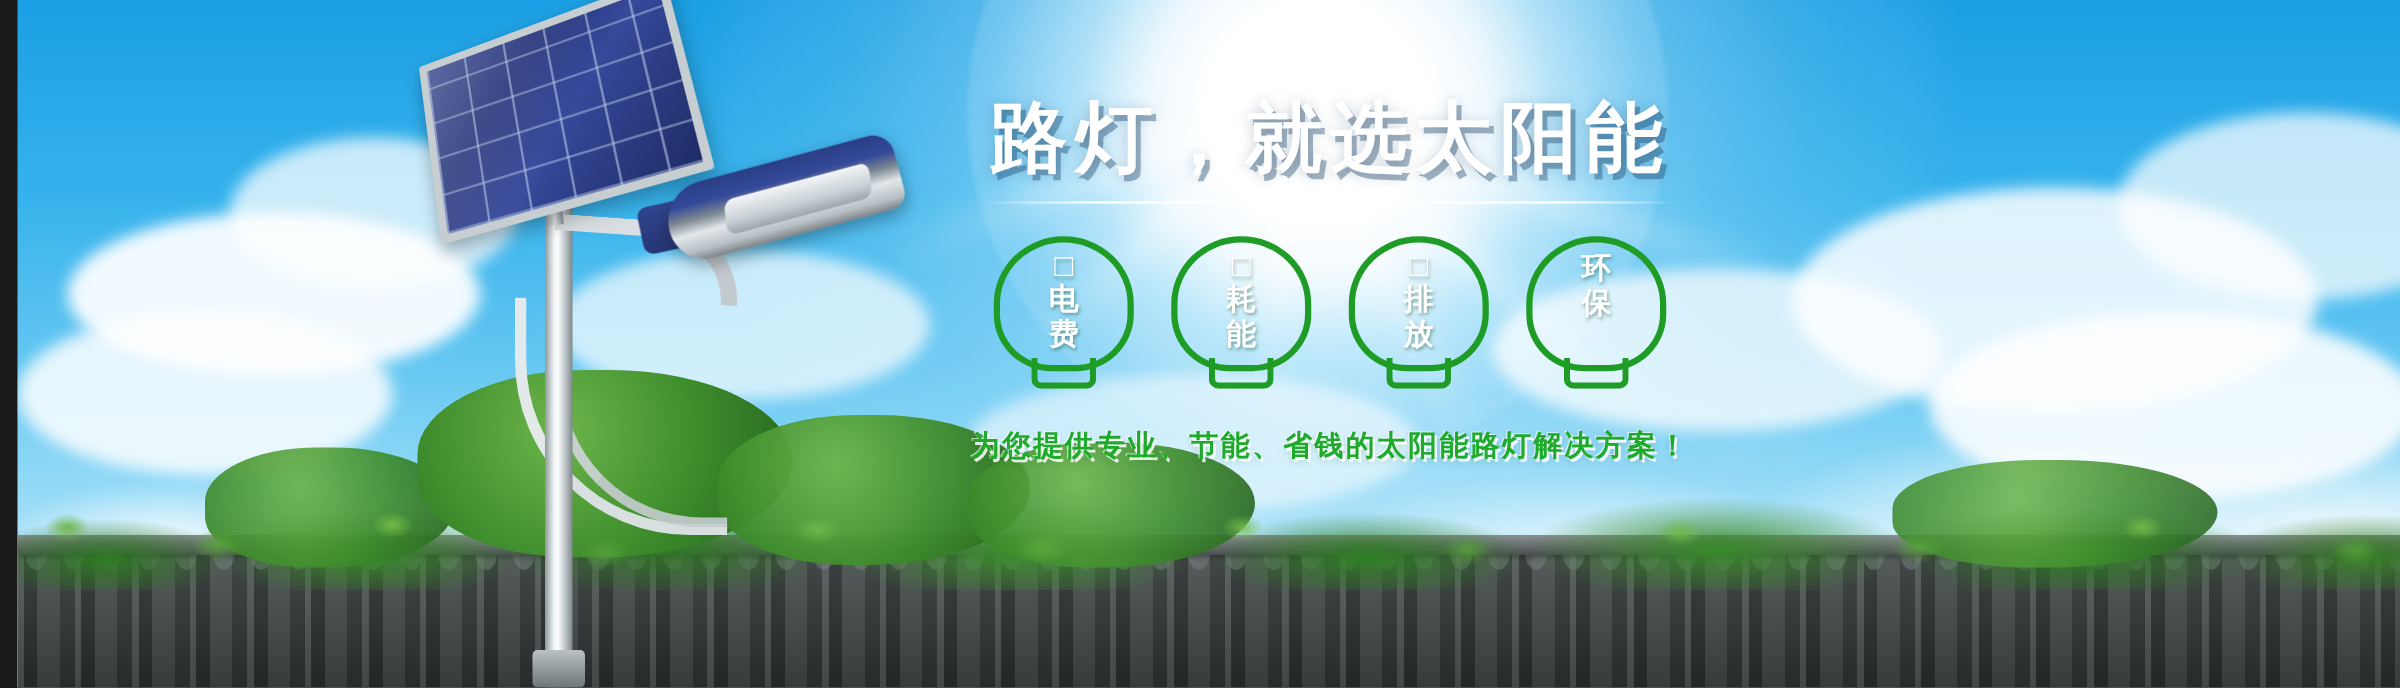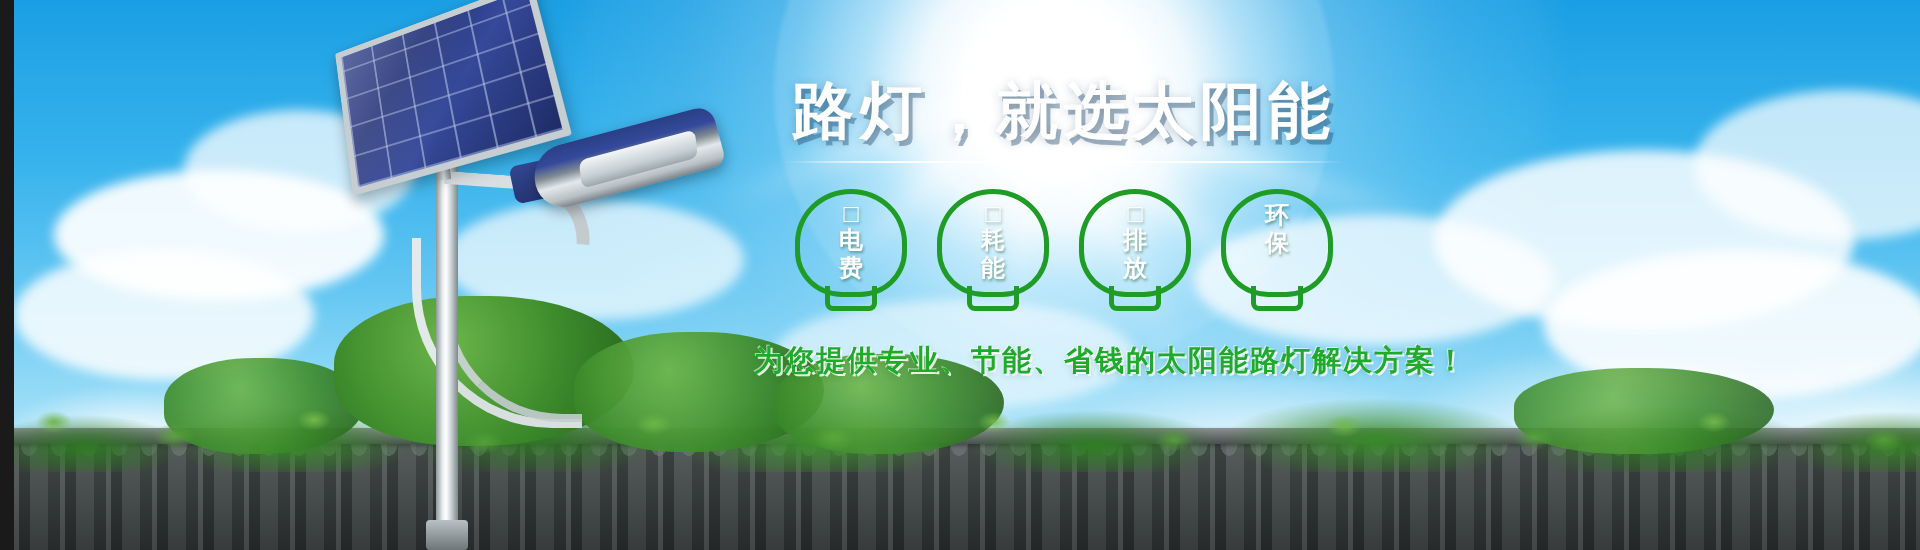--- a/index.html
+++ b/index.html
@@ -214,21 +214,21 @@
   }
   .badge-text{
     position:absolute; left:0; right:0; top:12px;
     display:flex; flex-direction:column; align-items:center; gap:1px;
     color:#ffffff; font-size:24px; font-weight:bold; line-height:1.12;
     text-shadow:1px 2px 3px rgba(12,70,30,.45);
   }
   .badge-mark{ font-size:25px; line-height:1; }
 
   .tagline{
-    margin-top:44px; font-size:29px; font-weight:bold; color:#1eaa2a; letter-spacing:2px;
+    margin-top:44px; font-size:23px; font-weight:bold; color:#1eaa2a; letter-spacing:2px;
     white-space:nowrap;
     text-shadow:2px 2px 0 rgba(255,255,255,.85), -1px -1px 0 rgba(255,255,255,.6), 0 3px 6px rgba(0,90,30,.2);
   }
 </style>
 </head>
 <body>
 
 <div class="banner">
 
   <div class="sun-glow"></div>

